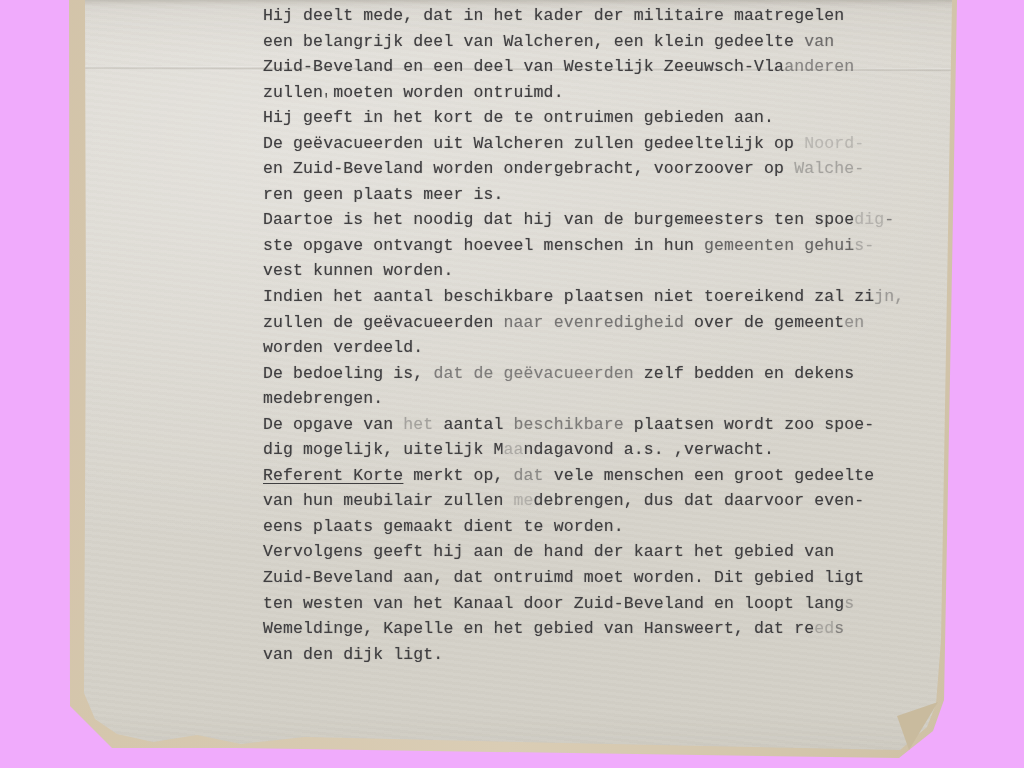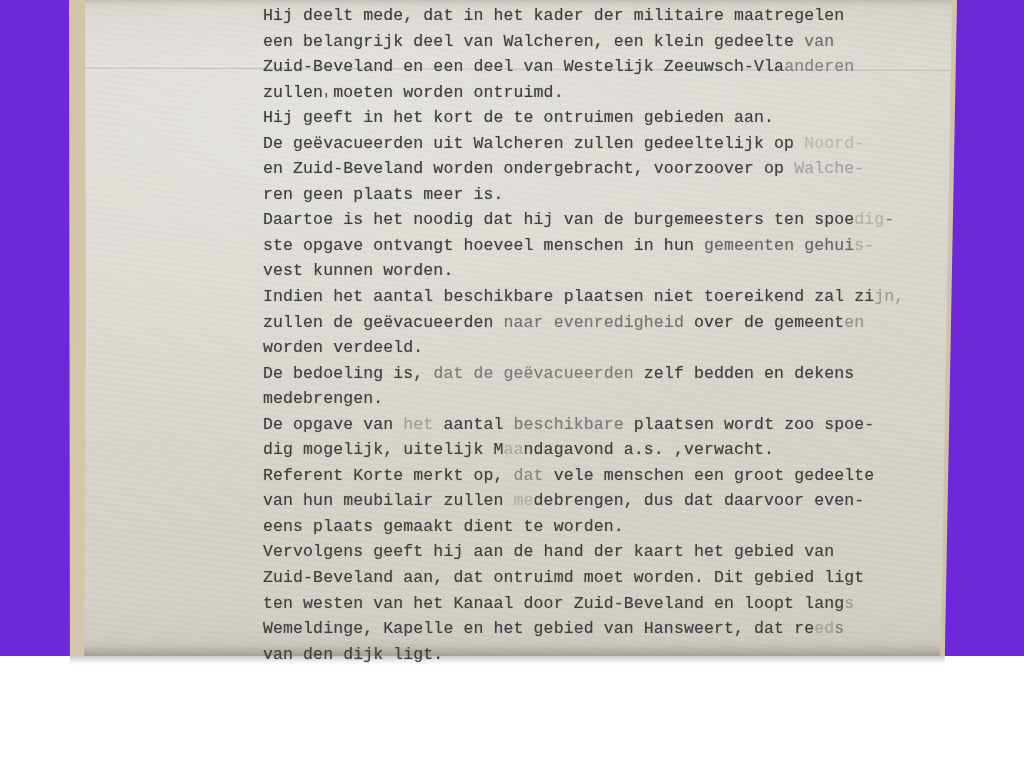--- a/index.html
+++ b/index.html
@@ -1,20 +1,20 @@
 <!DOCTYPE html>
 <html><head>
 <meta charset="utf-8">
 <style>
   html,body{margin:0;padding:0;}
   body{
     width:1024px;height:768px;background:#ffffff;overflow:hidden;
     font-family:"Liberation Mono","DejaVu Sans Mono",monospace;
   }
-  .photo{position:relative;width:1024px;height:656px;background:#6d28d9;}
+  .photo{position:relative;width:1024px;height:768px;background:#f0abfc;}
 
   
   .under-sheet{
     position:absolute;inset:0;
     background:linear-gradient(100deg,#d2c3a8 0%,#dacdb5 55%,#cdbfa3 100%);
     clip-path:polygon(69px 0,957px 0,944px 700px,933px 731px,899px 758px,235px 748px,112px 748px,70px 706px);
     filter:drop-shadow(2px 3px 3px rgba(95,88,75,0.40));
   }
 
   
@@ -49,21 +49,21 @@
     clip-path:polygon(897px 716px,938px 702px,909px 750px);
   }
 
   .text-column{
     position:absolute;left:263px;top:3px;
     color:#403f41;font-size:16.5px;letter-spacing:0.12px;line-height:25.55px;
     white-space:pre;
     text-shadow:0 0 1px rgba(64,63,65,0.5);
   }
   .line{height:25.55px;}
-  .u{text-underline-offset:3px;text-decoration-thickness:1.2px;}
+  .u{text-decoration:underline;text-underline-offset:3px;text-decoration-thickness:1.2px;}
 
   .stray{position:absolute;left:322px;top:92px;color:#4a4949;font-size:14px;}
 </style>
 </head>
 <body>
 
 <div class="photo">
   <div class="under-sheet"></div>
   <div class="page">
     <div class="crease"></div>

